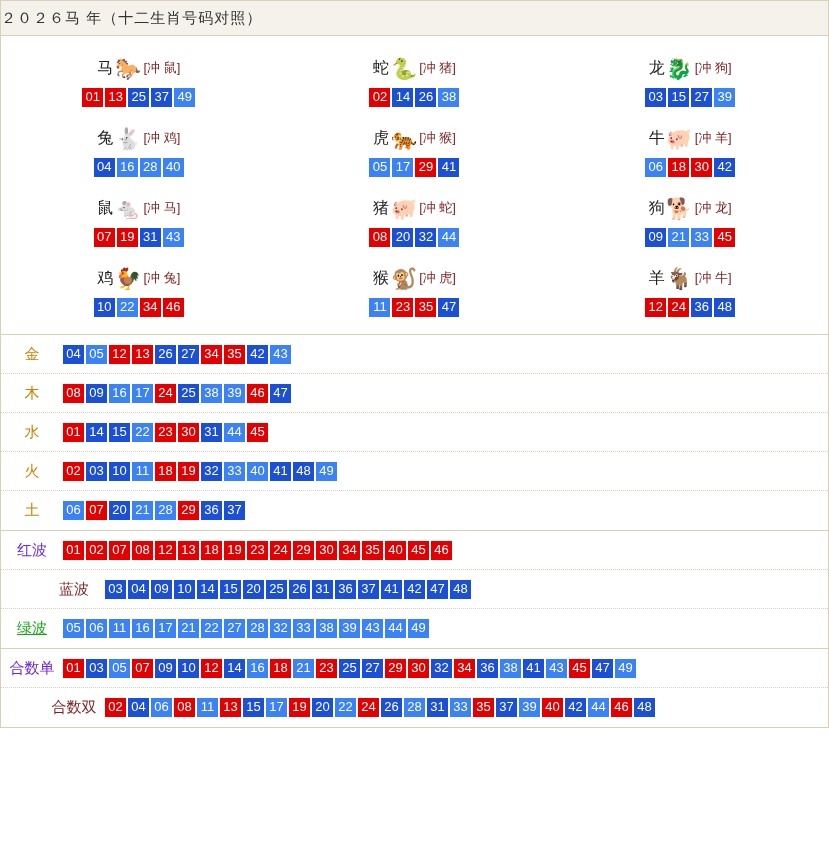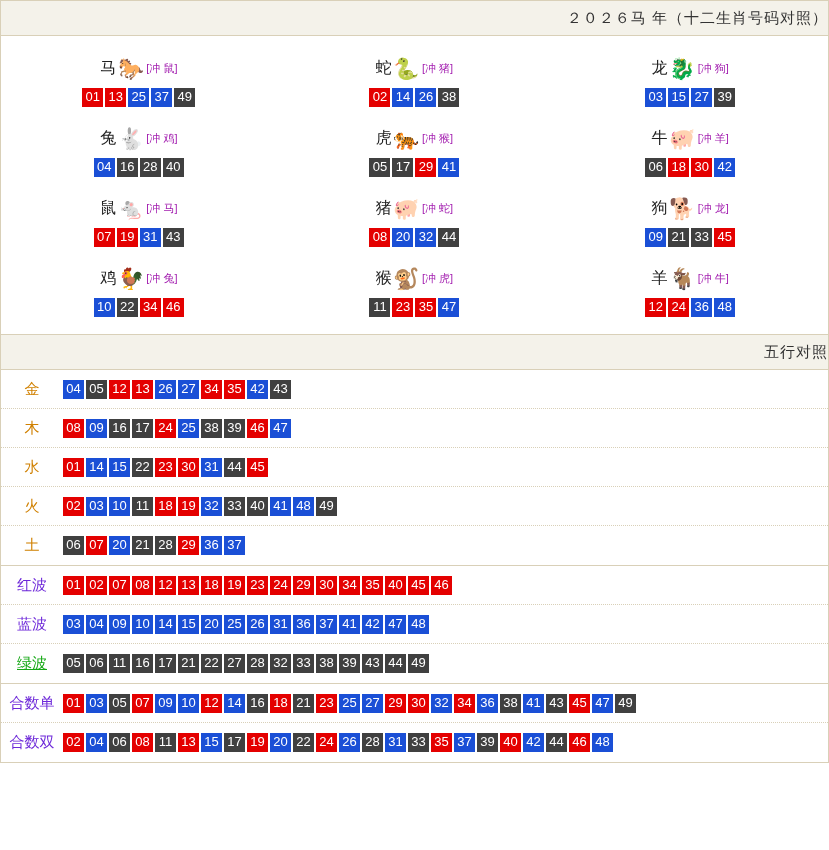--- a/index.html
+++ b/index.html
@@ -17,21 +17,21 @@
     overflow: hidden;
   }
   .panel {
     border: 1px solid #d9d0b8;
     border-bottom: none;
     background: #ffffff;
   }
   .panel.last { border-bottom: 1px solid #d9d0b8; }
   .section-title {
     background: #f4f2ea;
-    text-align: right;
+    text-align: left;
     font-size: 15px;
     color: #333333;
     padding: 8px 0 7px 0;
     border-bottom: 1px solid #d9d0b8;
     letter-spacing: 1px;
   }
   
   .zodiac-grid {
     display: grid;
     grid-template-columns: 1fr 1fr 1fr;
@@ -47,59 +47,59 @@
     margin-bottom: 5px;
     white-space: nowrap;
     display: flex;
     align-items: center;
     justify-content: center;
     gap: 2px;
     height: 30px;
   }
   .z-name { font-weight: normal; font-size: 16px; }
   .z-emoji { font-size: 21px; line-height: 1; }
-  .z-vs { font-size: 11px; color: #a21caf; }
+  .z-vs { font-size: 13px; color: #7f1d1d; }
   .nums {
     display: flex;
     justify-content: center;
     gap: 2px;
   }
   .ball {
     display: inline-block;
     min-width: 21px;
     padding: 1px 2px 2px 2px;
     font-size: 13px;
     line-height: 16px;
     color: #ffffff;
     text-align: center;
     font-family: "Liberation Sans", sans-serif;
     box-sizing: border-box;
   }
   .red { background: #e40000; }
   .blue { background: #1a4fd6; }
-  .green { background: #404040; }
+  .green { background: #3b82f6; }
 
   
   .row {
     display: flex;
     align-items: center;
     border-bottom: 1px dotted #d9d0b8;
     min-height: 39px;
     box-sizing: border-box;
   }
   .row.nb { border-bottom: none; }
   .row-label {
     width: 62px;
     min-width: 62px;
     text-align: center;
     font-size: 15px;
     color: #d08000;
   }
   .row-label.red-l { color: #6d28d9; }
-  .row-label.blue-l { color: #6d28d9; }
+  .row-label.blue-l { color: #7f1d1d; padding-left: 42px; }
   .row-label.green-l { color: #14a814; text-decoration: underline; }
   .row-body {
     flex: 1;
     display: flex;
     flex-wrap: wrap;
     gap: 2px;
     padding: 4px 6px 4px 0;
   }
 </style>
 </head>
@@ -264,21 +264,20 @@
             <span class="ball red">12</span>
             <span class="ball red">24</span>
             <span class="ball blue">36</span>
             <span class="ball blue">48</span>
           </div>
         </div>
       </div>
   </div>
 
   <div class="panel">
-    <div class="section-title">五行对照</div>
     <div id="wuxing-rows">
         <div class="row">
           <div class="row-label ">金</div>
           <div class="row-body">
             <span class="ball blue">04</span>
             <span class="ball green">05</span>
             <span class="ball red">12</span>
             <span class="ball red">13</span>
             <span class="ball blue">26</span>
             <span class="ball blue">27</span>

